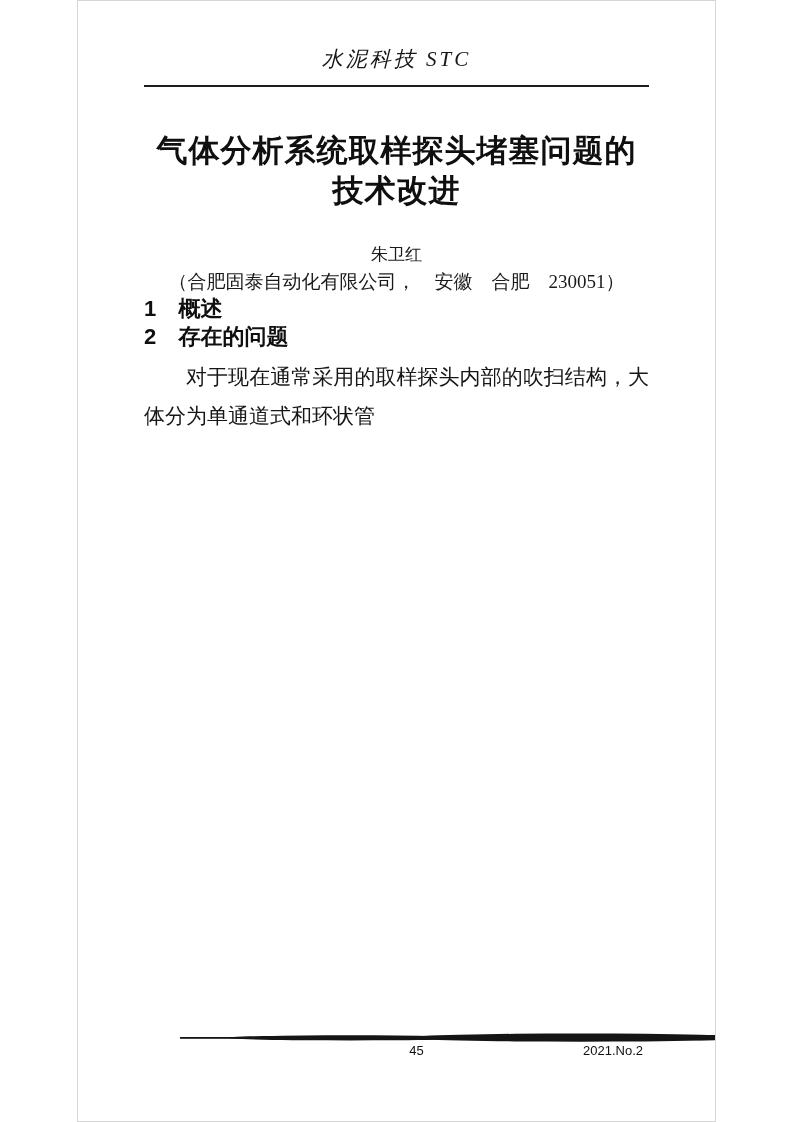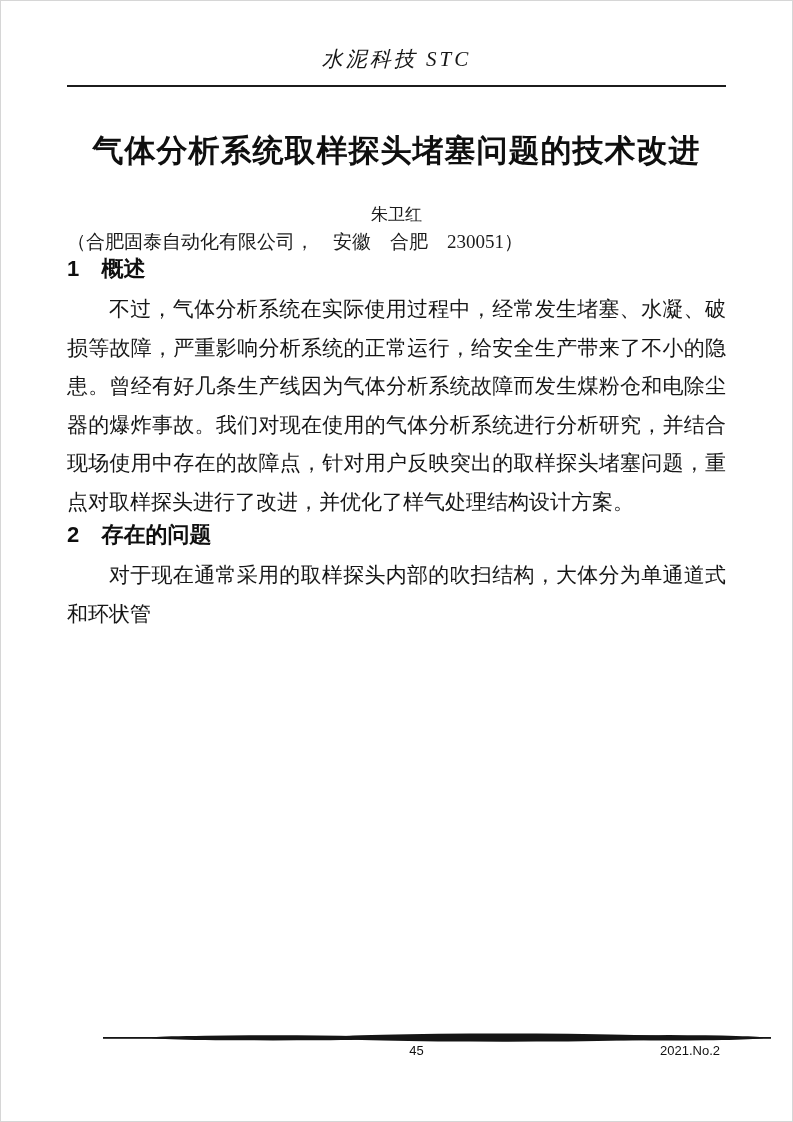--- a/index.html
+++ b/index.html
@@ -2,21 +2,21 @@
 <html><head>
 <meta charset="utf-8">
 <style>
   html, body {
     margin: 0;
     padding: 0;
     background: #ffffff;
   }
   .page {
     position: relative;
-    width: 793px;
+    width: 639px;
     height: 1122px;
     box-sizing: border-box;
     margin: 0 auto;
     background: #ffffff;
     border: 1px solid #d6d6d6;
     overflow: hidden;
     color: #1a1a1a;
     font-family: "Liberation Serif", "DejaVu Serif", serif;
   }
   .inner {
@@ -47,20 +47,21 @@
   }
   .author {
     margin-top: 33px;
     text-align: center;
     font-size: 17px;
     line-height: 22px;
     color: #1a1a1a;
   }
   .affiliation {
     margin-top: 3px;
+    text-align: center;
     font-size: 19px;
     line-height: 26px;
     color: #1a1a1a;
   }
   .section-heading {
     font-family: "Liberation Sans", "DejaVu Sans", sans-serif;
     font-weight: 700;
     font-size: 22px;
     line-height: 28px;
     color: #0f0f0f;
@@ -126,21 +127,20 @@
     <div class="author">朱卫红</div>
 
     <div class="affiliation">（合肥固泰自动化有限公司，　安徽　合肥　230051）</div>
 
     <div class="section-heading">
       <span class="sec-num">1</span>
       <span class="sec-title">概述</span>
     </div>
 
 
-    <p class="body-para">不过，气体分析系统在实际使用过程中，经常发生堵塞、水凝、破损等故障，严重影响分析系统的正常运行，给安全生产带来了不小的隐患。曾经有好几条生产线因为气体分析系统故障而发生煤粉仓和电除尘器的爆炸事故。我们对现在使用的气体分析系统进行分析研究，并结合现场使用中存在的故障点，针对用户反映突出的取样探头堵塞问题，重点对取样探头进行了改进，并优化了样气处理结构设计方案。</p>
 
     <div class="section-heading">
       <span class="sec-num">2</span>
       <span class="sec-title">存在的问题</span>
     </div>
 
 
     <p class="body-para">对于现在通常采用的取样探头内部的吹扫结构，大体分为单通道式和环状管</p>
 
   </div>

